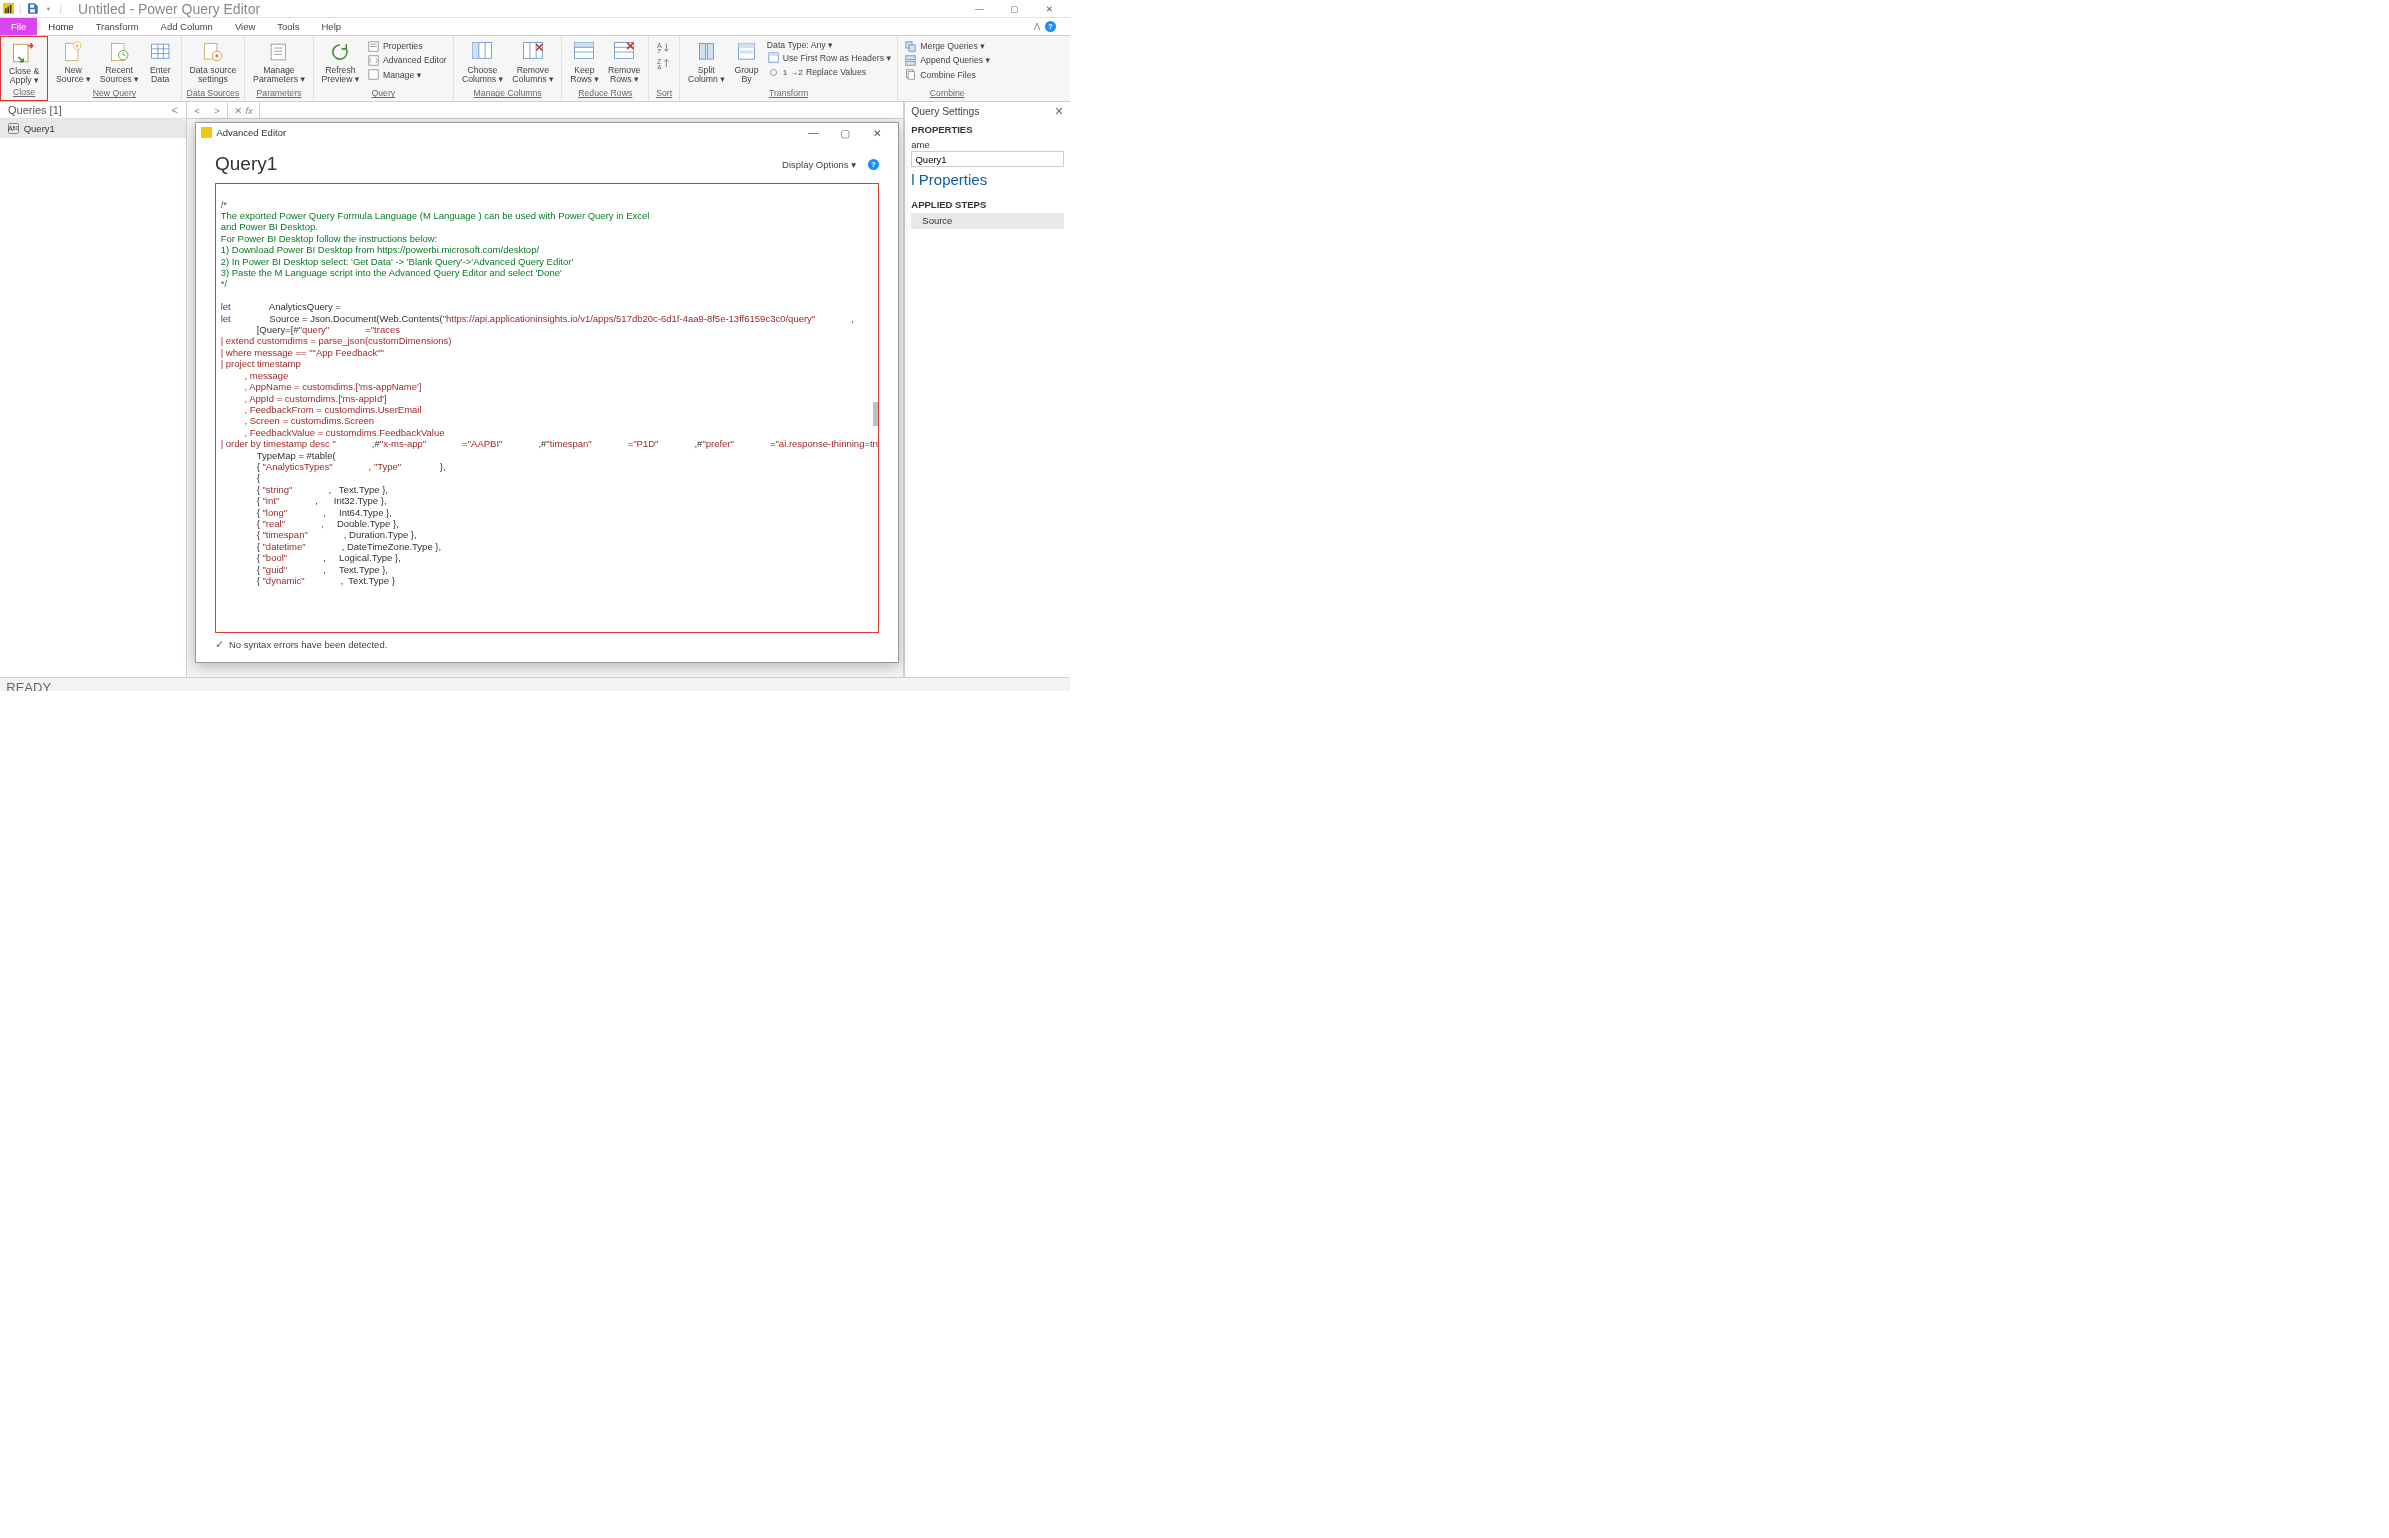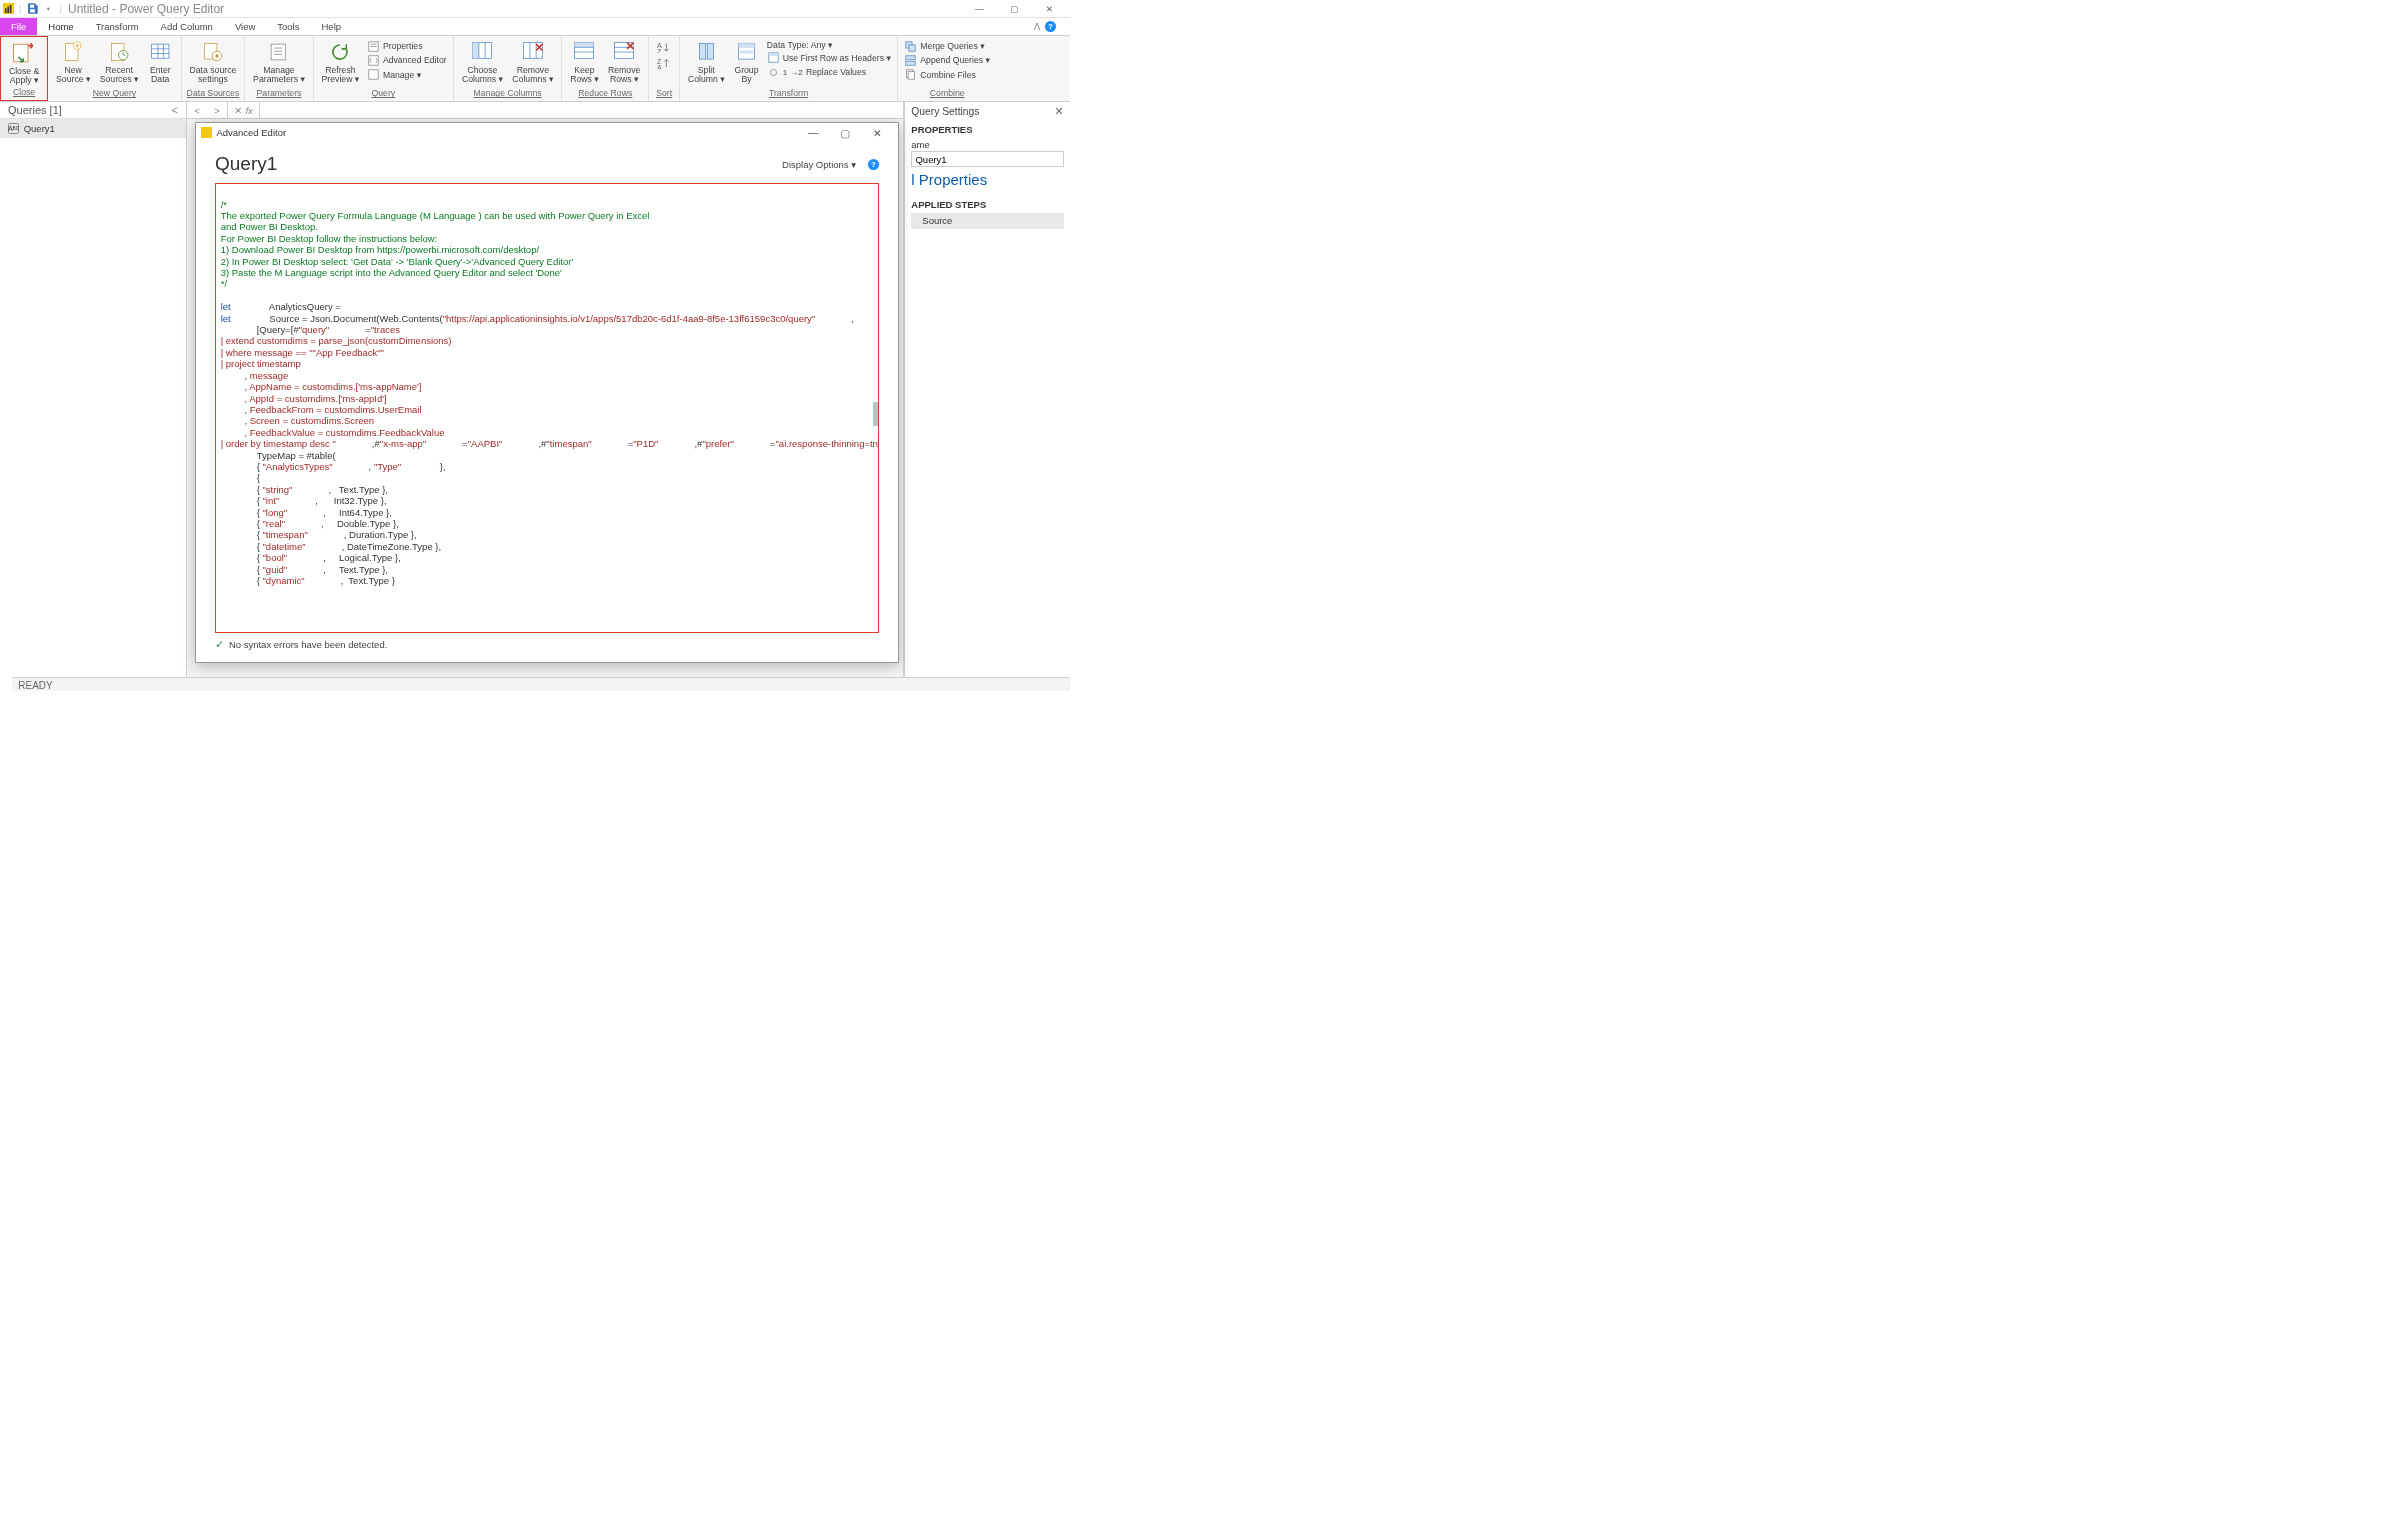--- a/index.html
+++ b/index.html
@@ -4,21 +4,21 @@
 <style>
 * { margin: 0; padding: 0; box-sizing: border-box; font-family: "Segoe UI", Arial, sans-serif; }
 body { background: #fff; font-size: 9.5px; color: #333; overflow: hidden; width: 1070px; height: 691px; position: relative; }
 
 
 .titlebar { height: 18px; background: #fff; display: flex; align-items: center; padding: 0 3.2px; border-bottom: 0.8px solid #e0e0e0; }
 .titlebar .logo { width: 11px; height: 11px; background: #f2c811; margin-right: 1.6px; display: inline-flex; align-items: center; justify-content: center; }
 .titlebar .logo svg { width: 8px; height: 8px; }
 .titlebar .qat-sep { color: #ccc; margin: 0 3.2px; }
 .titlebar .qat-icon { width: 12.6px; height: 12.6px; display: inline-flex; align-items: center; justify-content: center; margin: 0 1.6px; }
-.titlebar .win-title { color: #888; margin-left: 3px; font-size: 12px; }
+.titlebar .win-title { color: #888; margin-left: 13px; font-size: 14px; }
 .titlebar .spacer { flex: 1; }
 .titlebar .win-btn { width: 35px; height: 18px; display: inline-flex; align-items: center; justify-content: center; color: #666; font-size: 8.7px; }
 .help-badge { width: 11px; height: 11px; border-radius: 50%; background: #1a8cff; color: #fff; font-size: 8px; display: inline-flex; align-items: center; justify-content: center; font-weight: bold;}
 
 
 .tabs { height: 18px; display: flex; align-items: stretch; border-bottom: 0.8px solid #d0d0d0; background:#fff;}
 .tab { padding: 0 11px; display: flex; align-items: center; font-size: 9.5px; color: #444; }
 .tab.file { background: #d946ef; color: #fff; }
 .tab.active { background: #fff; color:#2a2a2a; }
 .tabs .collapse { margin-left: auto; padding-right: 14px; color:#888; display:flex; align-items:center; gap:4.7px;}
@@ -52,21 +52,21 @@
 .formula-bar .fx { width: 32px; text-align:center; color:#888; border-right:0.8px solid #d0d0d0; height:100%; display:flex; align-items:center; justify-content:center; gap:3.2px;}
 
 .settings-pane { width:166px; background:#fff; padding:3.2px 6.3px; border-left:0.8px solid #d0d0d0;}
 .settings-pane h4 { font-size:9.5px; font-weight:600; color:#333; margin:6.3px 0 3.2px;}
 .settings-pane .close-x { float:right; color:#666; font-size:11px;}
 .settings-pane input { width:100%; border:0.8px solid #ccc; font-size:9.5px; padding:1.6px 3.2px;}
 .settings-pane .link { color:#0b5dab; font-size:15px; margin-top:3.2px; display:inline-block;}
 .applied-step { background:#e8e8e8; padding:2.4px 11px; font-size:9.5px; margin-top:3.2px;}
 
 
-.statusbar { position:absolute; bottom:0; left:12px; right:0; height:14px; background:#f3f3f3; border-top:0.8px solid #d0d0d0; font-size:10px; color:#666; padding:1.6px 6.3px;}
+.statusbar { position:absolute; bottom:0; left:0; right:0; height:14px; background:#f3f3f3; border-top:0.8px solid #d0d0d0; font-size:13px; color:#666; padding:1.6px 6.3px;}
 
 
 .dialog { position:absolute; left: 195px; top: 122px; width: 704px; height: 541px; background:#fff; border:0.8px solid #999; box-shadow: 0 3.2px 12.6px rgba(0,0,0,0.25); display:flex; flex-direction:column; z-index:100;}
 .dlg-titlebar { height:19px; display:flex; align-items:center; padding:0 4.7px; }
 .dlg-titlebar .logo { width:11px; height:11px; background:#f2c811; margin-right:4.7px;}
 .dlg-titlebar .title { font-size:9.5px; color:#333; flex:1;}
 .dlg-titlebar .win-btn { width:32px; text-align:center; color:#555; font-size:10.3px;}
 .dlg-body { flex:1; padding: 11px 19px 6.3px; display:flex; flex-direction:column; overflow:hidden;}
 .dlg-body h2 { font-size:19px; font-weight:300; color:#333; }
 .dlg-top { display:flex; align-items:center; justify-content:space-between; margin-bottom:8px;}

